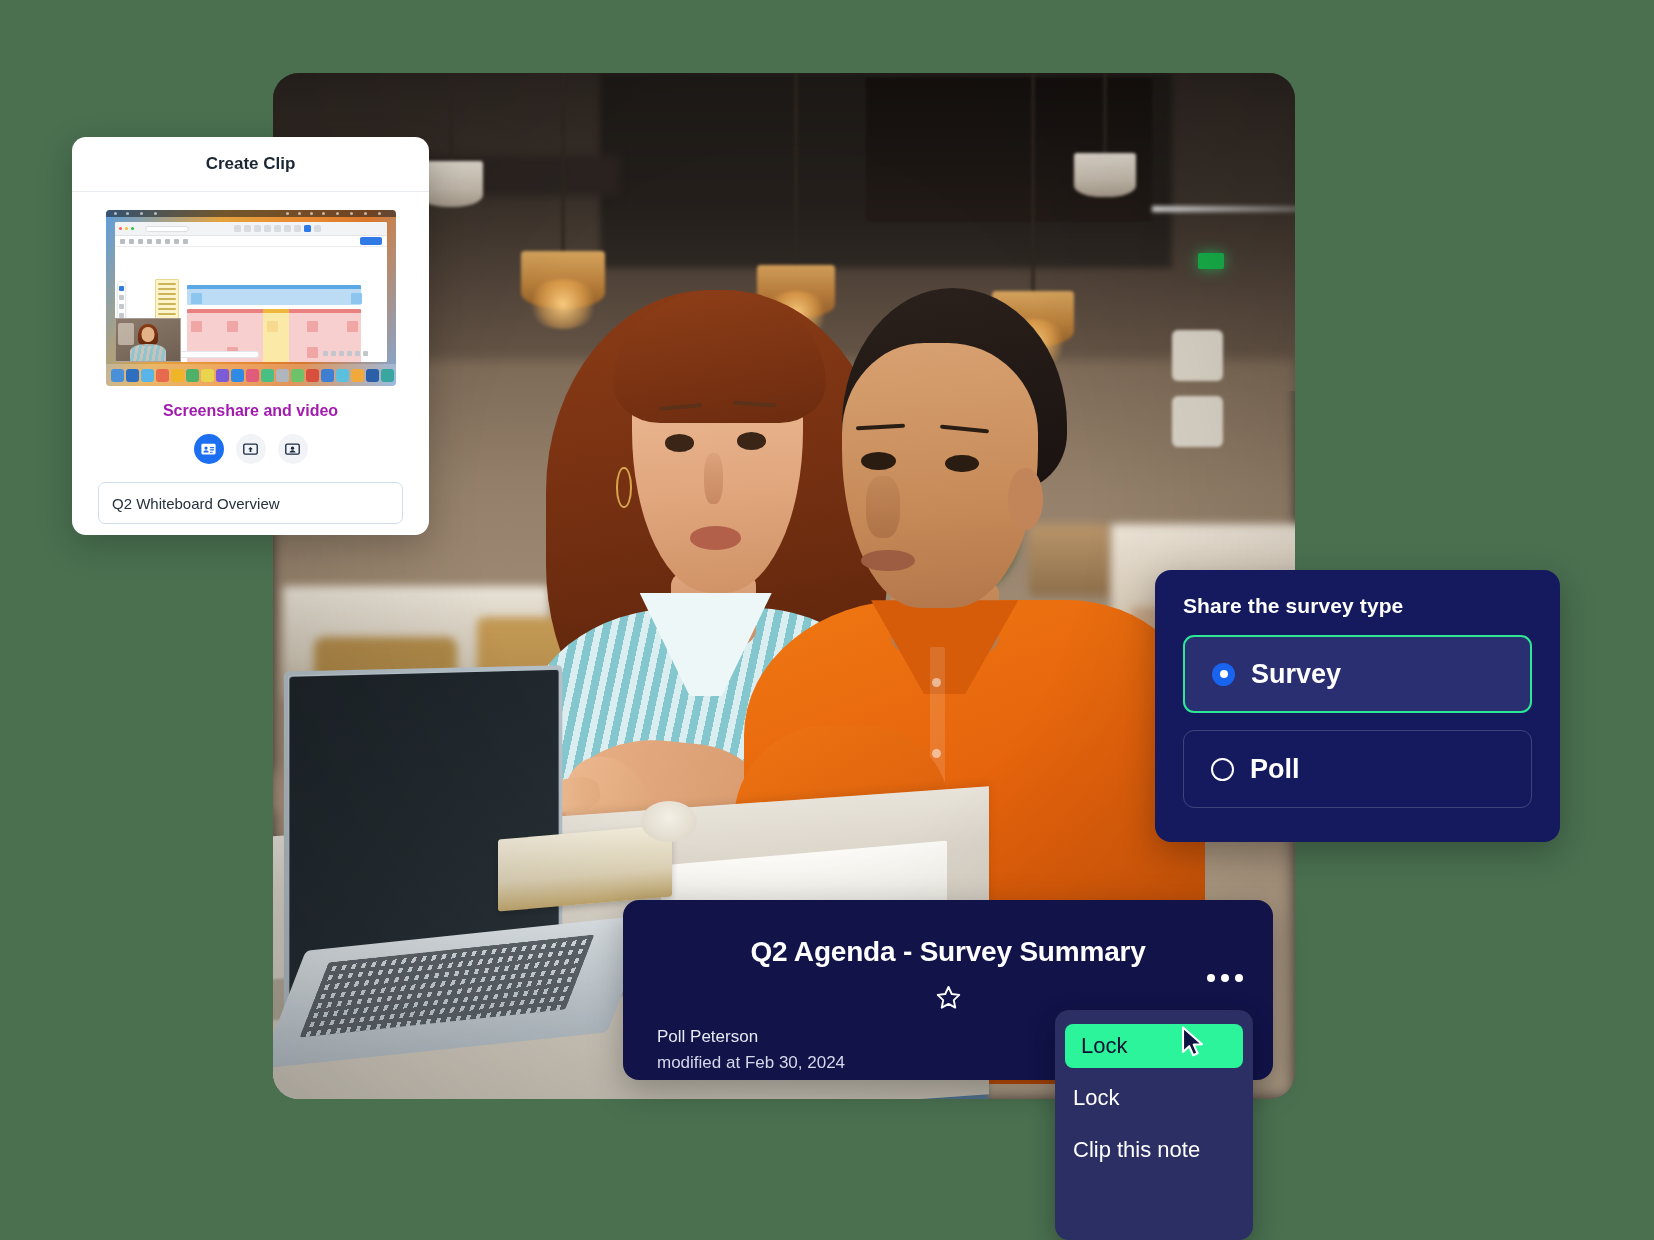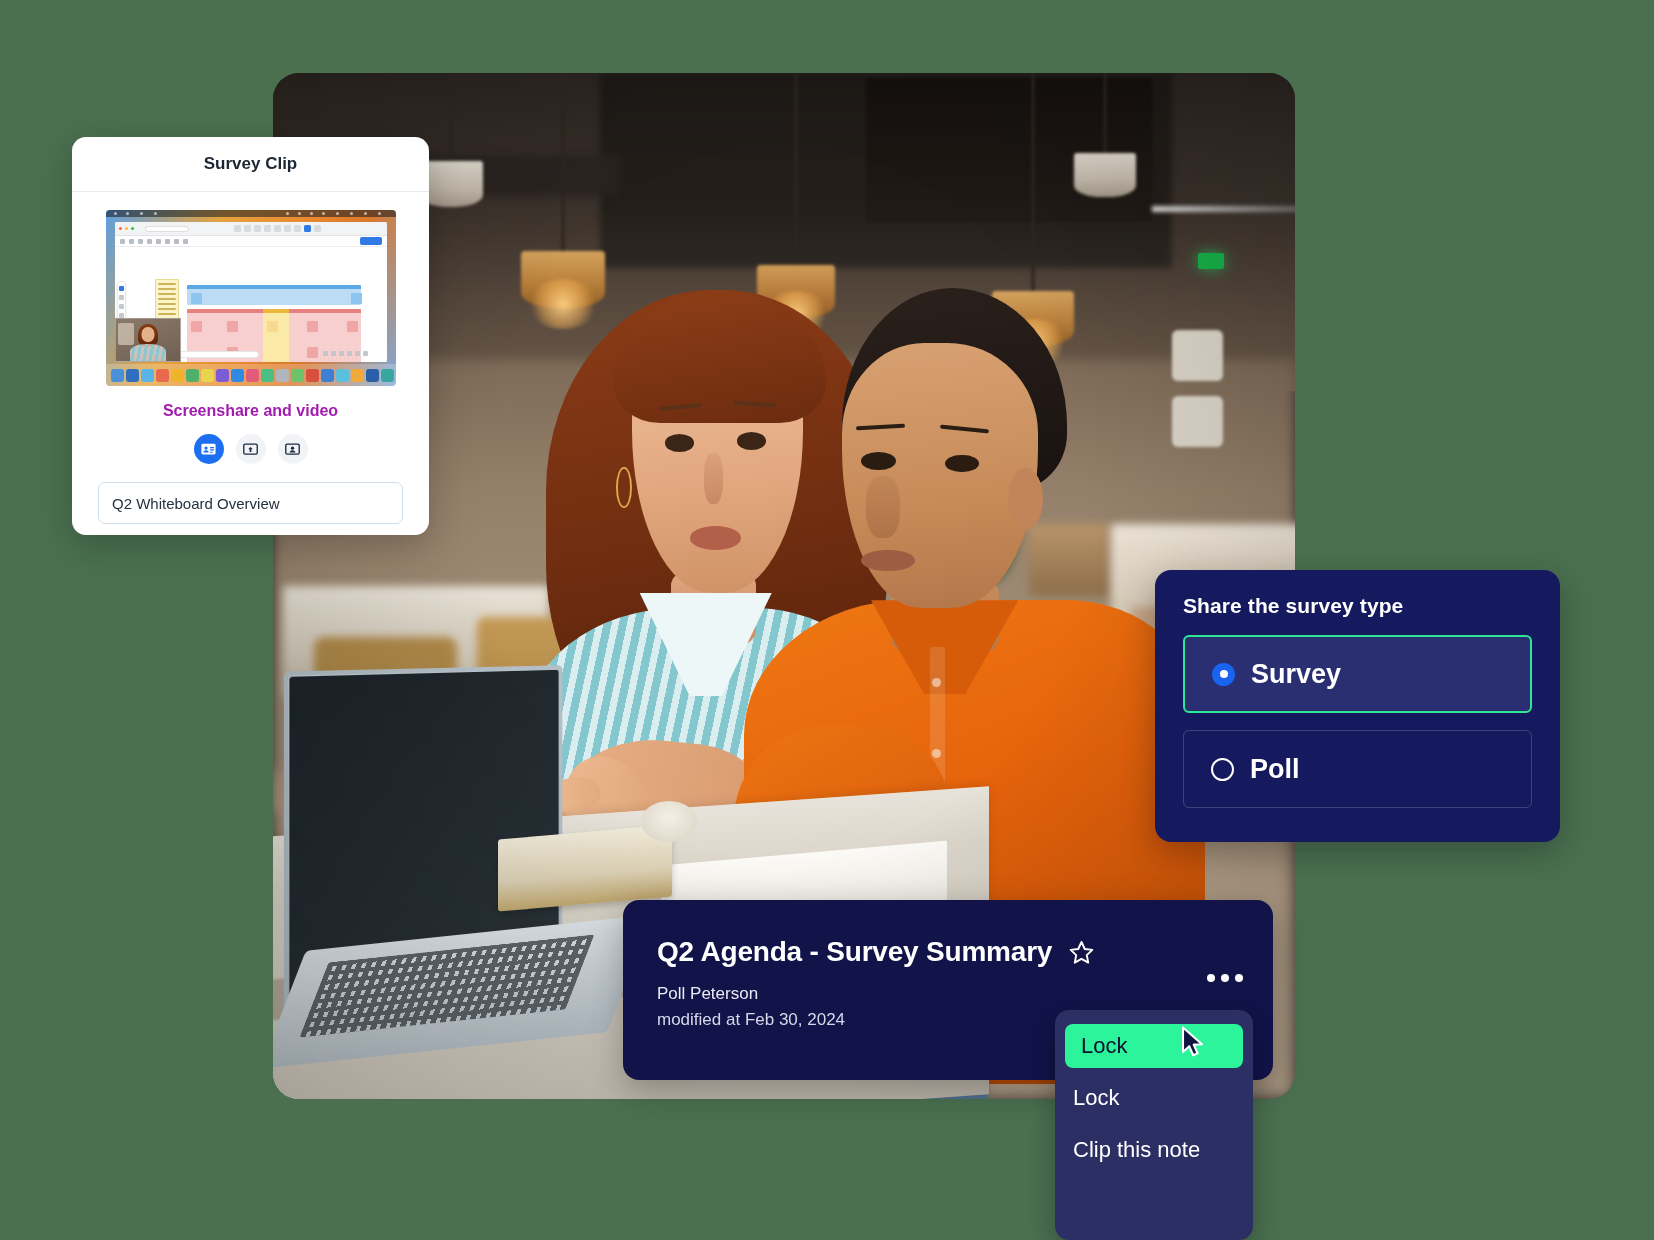--- a/index.html
+++ b/index.html
@@ -544,21 +544,21 @@
     width: 405px; height: 272px;
     background: #151a5e;
     border-radius: 16px;
     padding: 24px 28px;
     box-shadow: 0 10px 34px rgba(0,0,0,.28);
   }
   .survey-heading {
     font-size: 21px; font-weight: 700; color: #ffffff; letter-spacing: .1px;
   }
   .survey-opt {
-    margin-top: 17px; height: 78px; border-radius: 6px;
+    margin-top: 17px; height: 78px; border-radius: 11px;
     display: flex; align-items: center; gap: 16px; padding: 0 27px;
   }
   .survey-opt.selected {
     background: #2a2f72; border: 2px solid #2ce894;
   }
   .survey-opt.plain {
     background: transparent; border: 1.5px solid rgba(255,255,255,.18);
   }
   .radio-outer {
     width: 23px; height: 23px; border-radius: 50%;
@@ -573,21 +573,21 @@
 
   
   .note-card {
     position: absolute; left: 623px; top: 900px;
     width: 650px; height: 180px;
     background: #111349;
     border-radius: 16px;
     padding: 36px 34px 0;
     box-shadow: 0 10px 34px rgba(0,0,0,.28);
   }
-  .note-top { display: flex; align-items: center; gap: 16px; }
+  .note-top { display: flex; align-items: center; gap: 16px; flex-direction: column; }
   .note-title { font-size: 28px; font-weight: 700; color: #fff; letter-spacing: -.2px; }
   .star-icon { cursor: pointer; line-height: 0; }
   .note-author { margin-top: 16px; font-size: 17px; color: #e9eaf4; }
   .note-modified { margin-top: 6px; font-size: 17px; color: #d6d8ea; }
   .note-dots {
     position: absolute; right: 30px; top: 74px;
     display: flex; gap: 6px; cursor: pointer;
   }
   .note-dots span {
     width: 8px; height: 8px; border-radius: 50%; background: #fff; display: block;
@@ -721,21 +721,21 @@
       <div class="laptop-keys"></div>
       <div class="paper"></div>
       <div class="notebook"></div>
       <div class="cup"></div>
       <div class="photo-vignette"></div>
     </div>
   </div>
 
   <div class="clip-card">
     <div class="clip-header">
-      <div class="clip-title">Survey Clip</div>
+      <div class="clip-title">Create Clip</div>
     </div>
     <div class="clip-body">
 
       <div class="thumb">
         <div class="macbar">
           <i style="left:8px"></i>
             <i style="left:20px"></i>
             <i style="left:34px"></i>
             <i style="left:48px"></i>
           <i style="left:180px"></i>

